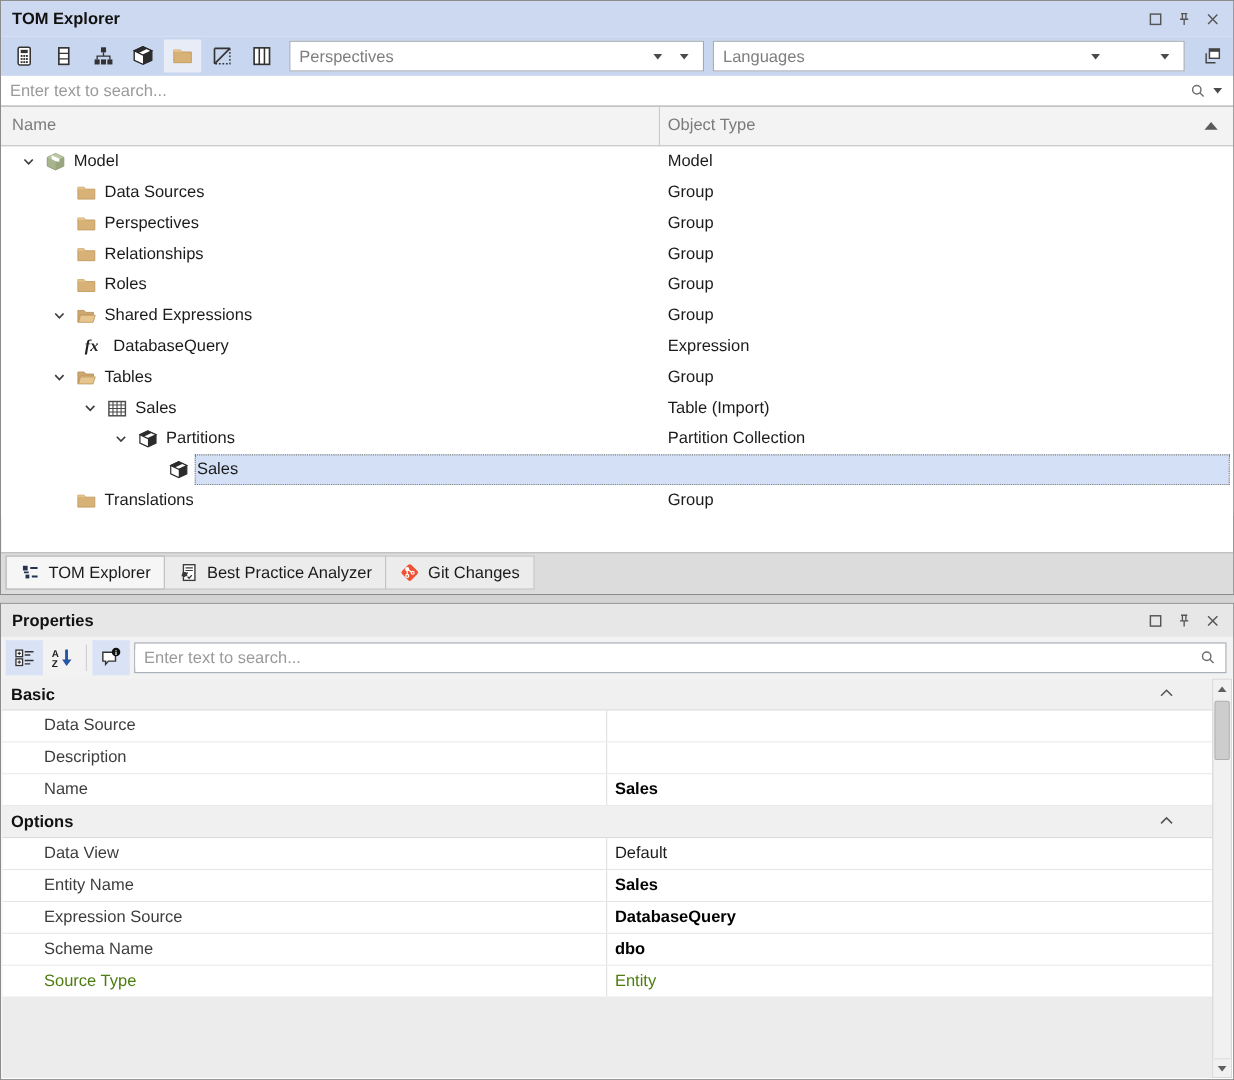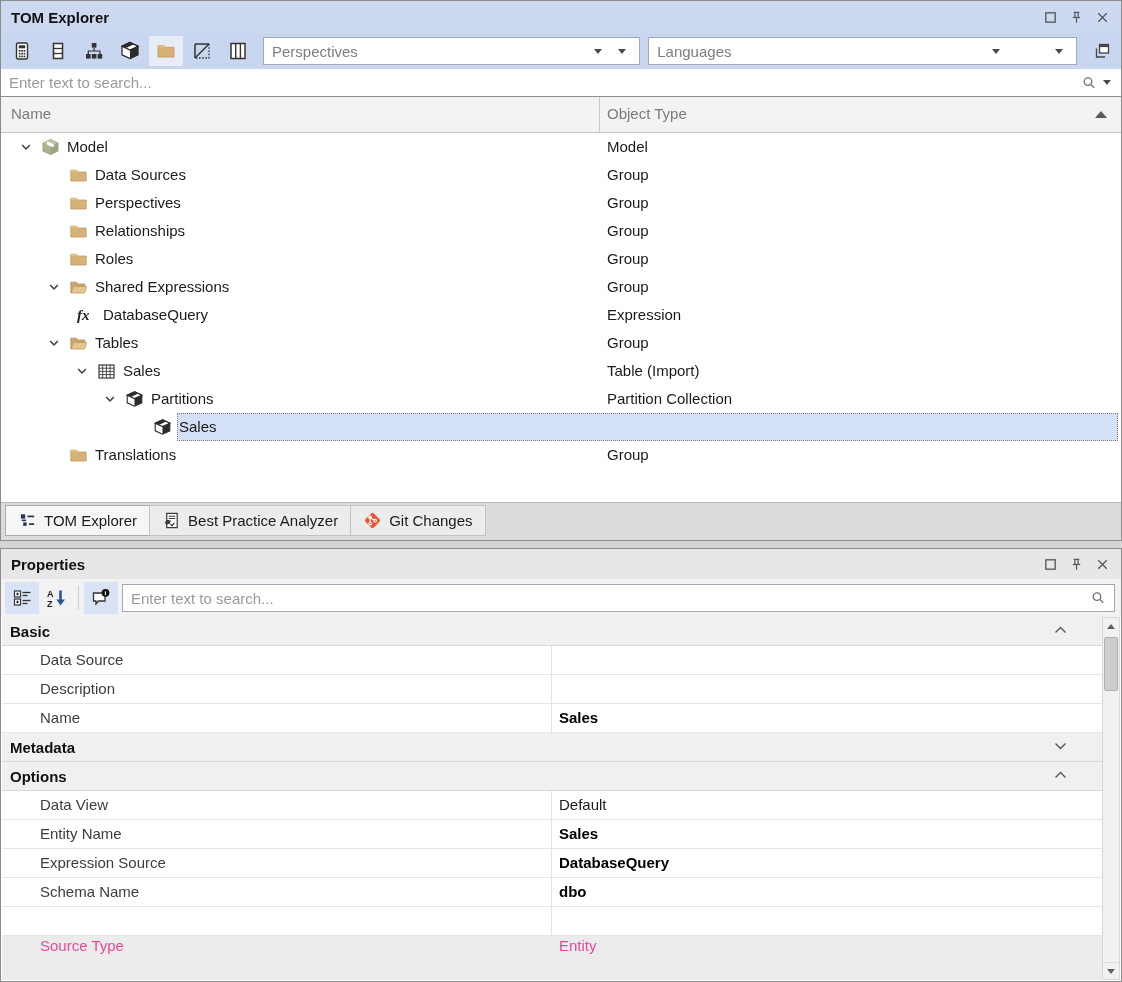--- a/index.html
+++ b/index.html
@@ -72,21 +72,21 @@
 
   
   #prop-grid { position: absolute; top: 68px; left: 1px; right: 1px; bottom: 1px; background: #ececec; overflow: hidden; }
   .cat-row { height: 29px; background: #f0f0f0; border-bottom: 1px solid #d9d9d9; display: flex; align-items: center; font-weight: bold; color: #111; padding-left: 8px; position: relative; margin-right: 18px; }
   .cat-chevron { position: absolute; right: 34px; top: 7px; }
   .prop-row { height: 29px; background: #fff; border-bottom: 1px solid #e6e6e6; position: relative; margin-right: 18px; line-height: 28px; }
   .prop-name { position: absolute; left: 38px; top: 0; color: #3d3d3d; white-space: nowrap; }
   .prop-val { position: absolute; left: 557px; top: 0; color: #1b1b1b; white-space: nowrap; }
   .prop-row .vdiv { position: absolute; left: 549px; top: 0; bottom: 0; width: 1px; background: #e2e2e2; }
   .prop-row.bold .prop-val { font-weight: bold; color: #000; }
-  .prop-row.disabled .prop-name, .prop-row.disabled .prop-val { color: #ec4899; margin-top: 25px; }
+  .prop-row.disabled .prop-name, .prop-row.disabled .prop-val { color: #4d7c0f; }
 
   
   .vscroll { position: absolute; top: 68px; right: 1px; bottom: 1px; width: 18px; background: #f1f1f1; border: 1px solid #d8d8d8; }
   .vs-up, .vs-down { position: absolute; left: 0; right: 0; height: 17px; display: flex; align-items: center; justify-content: center; background: #f1f1f1; }
   .vs-up { top: 0; }
   .vs-down { bottom: 0; border-top: 1px solid #dcdcdc; }
   .tri-up { width: 0; height: 0; border-left: 4px solid transparent; border-right: 4px solid transparent; border-bottom: 5px solid #606060; }
   .tri-down { width: 0; height: 0; border-left: 4px solid transparent; border-right: 4px solid transparent; border-top: 5px solid #606060; }
   .vs-thumb { position: absolute; left: 1px; right: 1px; top: 19px; height: 54px; background: #cdcdcd; border: 1px solid #b0b0b0; border-radius: 2px; }
 
@@ -547,28 +547,20 @@
         <span class="prop-name">Description</span>
         <span class="vdiv"></span>
         <span class="prop-val"></span>
       </div>
       <div class="prop-row bold">
         <span class="prop-name">Name</span>
         <span class="vdiv"></span>
         <span class="prop-val">Sales</span>
       </div>
       <div class="cat-row">
-        <span>Metadata</span>
-        <span class="cat-chevron">
-          <svg width="15" height="12" viewBox="0 0 15 12">
-            <polyline points="2.5,3.5 7.5,8.5 12.5,3.5" fill="none" stroke="#555" stroke-width="1.4"></polyline>
-          </svg>
-        </span>
-      </div>
-      <div class="cat-row">
         <span>Options</span>
         <span class="cat-chevron">
           <svg width="15" height="12" viewBox="0 0 15 12">
             <polyline points="2.5,8.5 7.5,3.5 12.5,8.5" fill="none" stroke="#555" stroke-width="1.4"></polyline>
           </svg>
         </span>
       </div>
       <div class="prop-row">
         <span class="prop-name">Data View</span>
         <span class="vdiv"></span>

